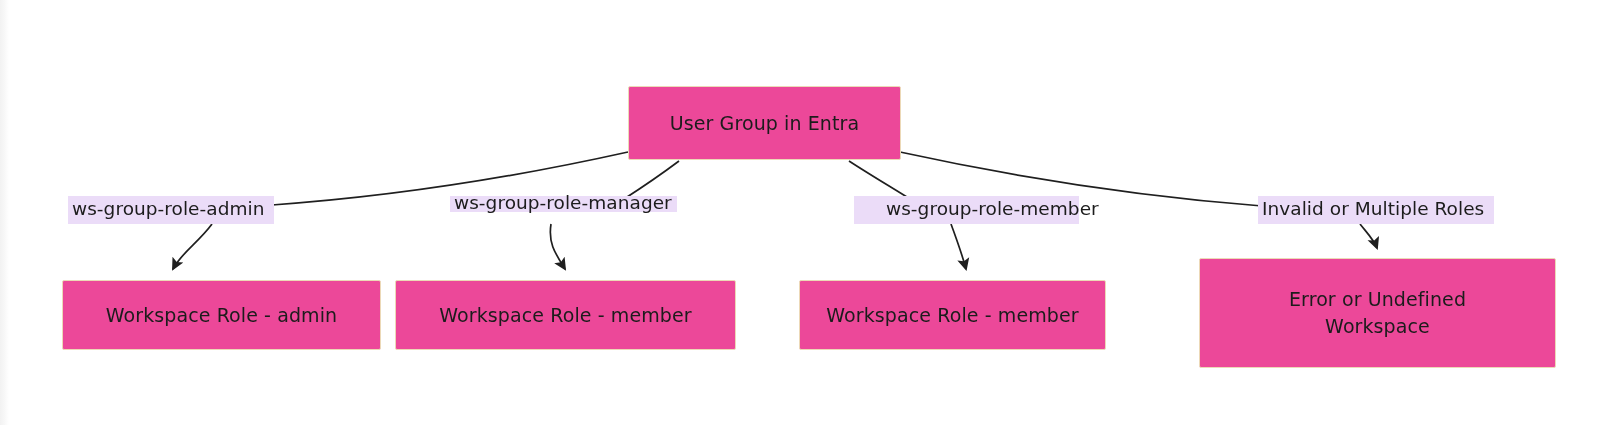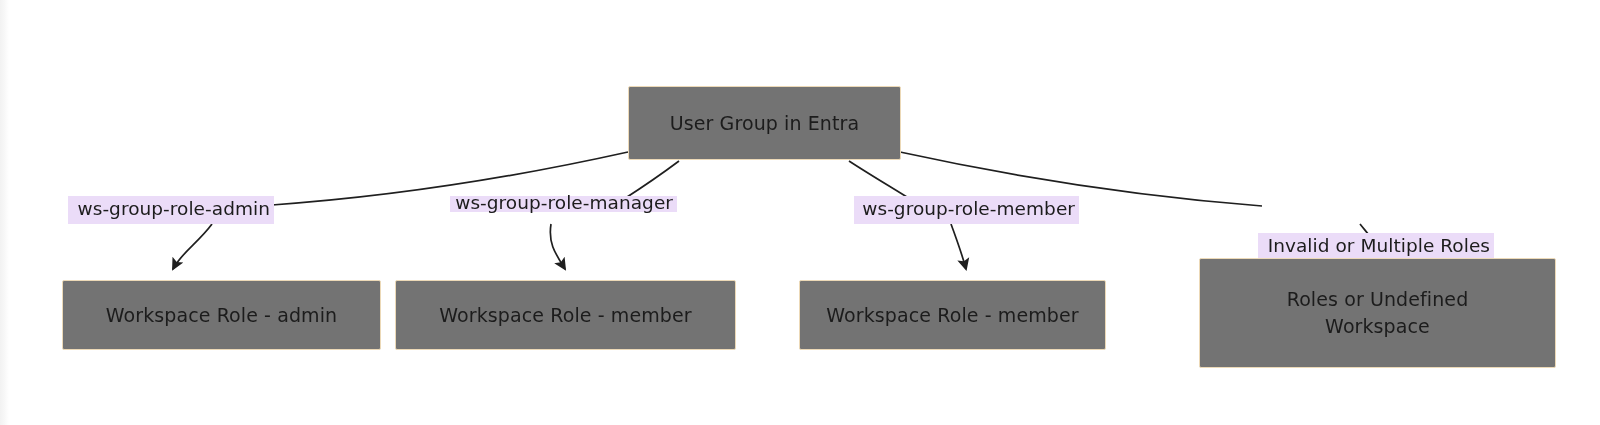--- a/index.html
+++ b/index.html
@@ -29,21 +29,21 @@
     position: absolute;
     left: 0;
     top: 0;
     width: 1600px;
     height: 425px;
     pointer-events: none;
   }
   .node {
     position: absolute;
     box-sizing: border-box;
-    background: #737373;
+    background: #ec4899;
     border: 1px solid #ecd9b7;
     border-radius: 2px;
     display: flex;
     align-items: center;
     justify-content: center;
     text-align: center;
     color: #1c1c1c;
     font-size: 19px;
     line-height: 1.42;
     letter-spacing: 0.1px;
@@ -54,21 +54,21 @@
     box-sizing: border-box;
     background: #ebdcf8;
     color: #1c1c1c;
     font-size: 18.5px;
     line-height: 1.2;
     letter-spacing: 0.05px;
     white-space: nowrap;
     padding: 3px 4px 4px 4px;
     display: flex;
     align-items: center;
-    justify-content: flex-end;
+    justify-content: flex-start;
   }
 </style>
 </head>
 <body>
 
 <div id="canvas">
 
   <div id="left-gutter"></div>
 
   <svg id="edges" viewBox="0 0 1600 425" width="1600" height="425" xmlns="http://www.w3.org/2000/svg">
@@ -104,34 +104,34 @@
   </div>
 
   <div class="edge-label" style="left:450px; top:196px; width:227px; height:16px;">
     <span>ws-group-role-manager</span>
   </div>
 
   <div class="edge-label" style="left:854px; top:196px; width:225px; height:28px;padding-left:32px;">
     <span>ws-group-role-member</span>
   </div>
 
-  <div class="edge-label" style="left:1258px; top:196px; width:236px; height:28px;margin-top:37px;">
+  <div class="edge-label" style="left:1258px; top:196px; width:236px; height:28px;">
     <span>Invalid or Multiple Roles</span>
   </div>
 
   <div class="node" style="left:14px; top:280px; width:319px; height:70px;margin-left:48px;">
     <span>Workspace Role - admin</span>
   </div>
 
   <div class="node" style="left:395px; top:280px; width:341px; height:70px;">
     <span>Workspace Role - member</span>
   </div>
 
   <div class="node" style="left:799px; top:280px; width:307px; height:70px;">
     <span>Workspace Role - member</span>
   </div>
 
   <div class="node" style="left:1199px; top:258px; width:357px; height:110px; flex-direction:column;">
-    <span>Roles or Undefined</span>
+    <span>Error or Undefined</span>
     <span>Workspace</span>
   </div>
 
 </div>
 
 </body></html>

